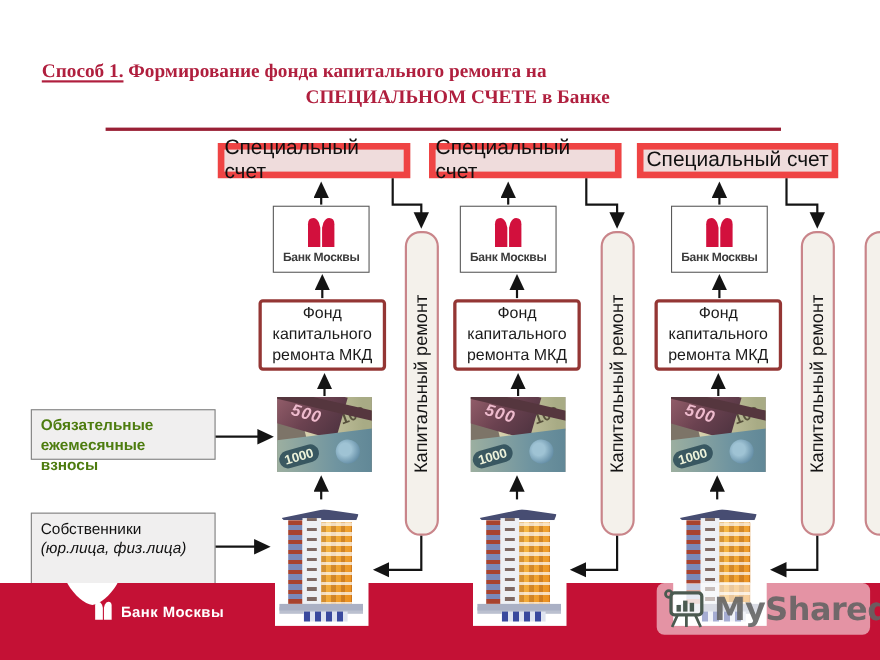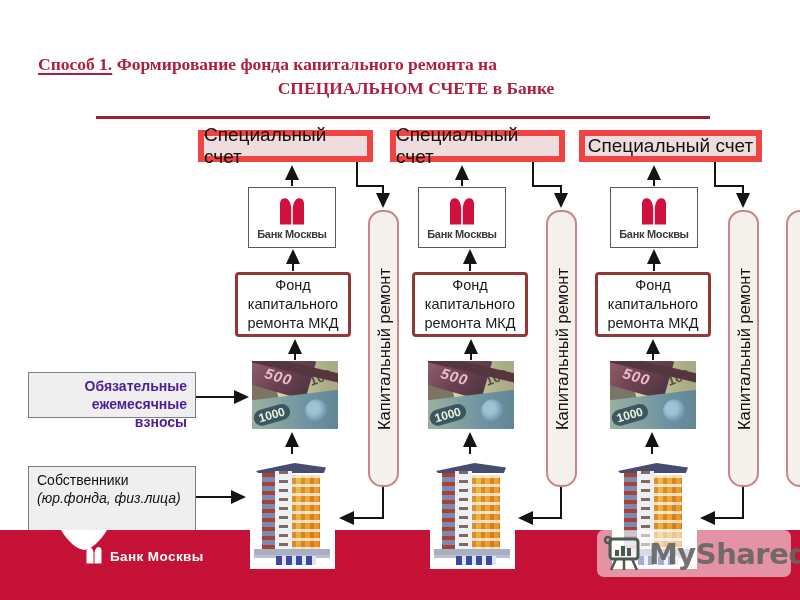--- a/index.html
+++ b/index.html
@@ -74,21 +74,21 @@
                    repeating-linear-gradient(90deg,rgba(150,75,20,.35) 0 4px,rgba(0,0,0,0) 4px 9px),
                    linear-gradient(100deg,#f8c14d,#ea8c1c);}
   .bld .base{position:absolute;left:4px;top:94px;width:76px;height:6px;background:#aab0c4;
         box-shadow:0 3px 0 rgba(120,130,160,.5);}
   .bld .entry{position:absolute;left:26px;top:101px;width:40px;height:9px;
         background:repeating-linear-gradient(90deg,#3a4a9e 0 6px,#dfe4f0 6px 10px);}
 
   
   .note{position:absolute;left:28px;width:168px;background:#F0EFEF;border:1.5px solid #7f7f7f;
         box-sizing:border-box;padding:4px 8px;font-size:14px;line-height:18px;}
-  .note-contrib{top:372px;height:46px;color:#4c1d95;font-weight:bold;text-align:right;}
+  .note-contrib{top:372px;height:46px;color:#4d7c0f;font-weight:bold;}
   .note-owners{top:466px;height:69px;color:#111;}
   .owners-sub{font-style:italic;}
 
   
   .footer{position:absolute;left:0;top:530px;width:800px;height:70px;background:#C41135;z-index:2;}
   .notch{position:absolute;left:61px;top:0;}
   .f-logo{position:absolute;left:84px;top:14px;}
   .f-label{position:absolute;left:110px;top:19px;color:#ffffff;font-weight:bold;font-size:13.5px;
         letter-spacing:0.4px;}
 
@@ -224,21 +224,21 @@
     <div class="fa-left"></div>
     <div class="fa-mid"></div>
     <div class="fa-right"></div>
     <div class="base"></div>
     <div class="entry"></div>
   </div>
 
   <div class="note note-contrib">Обязательные ежемесячные взносы</div>
   <div class="note note-owners">
     <div>Собственники</div>
-    <div class="owners-sub">(юр.фонда, физ.лица)</div>
+    <div class="owners-sub">(юр.лица, физ.лица)</div>
   </div>
 
   <svg class="connectors" width="800" height="600" viewBox="0 0 800 600">
     <defs>
       <marker id="ah" markerWidth="9" markerHeight="9" refX="5.5" refY="3.5" orient="auto">
         <path d="M0,0 L7.5,3.5 L0,7 Z" fill="#141414"></path>
       </marker>
     </defs>
     <g stroke="#141414" stroke-width="2" fill="none">
       <path d="M292,186 V169" marker-end="url(#ah)"></path>

